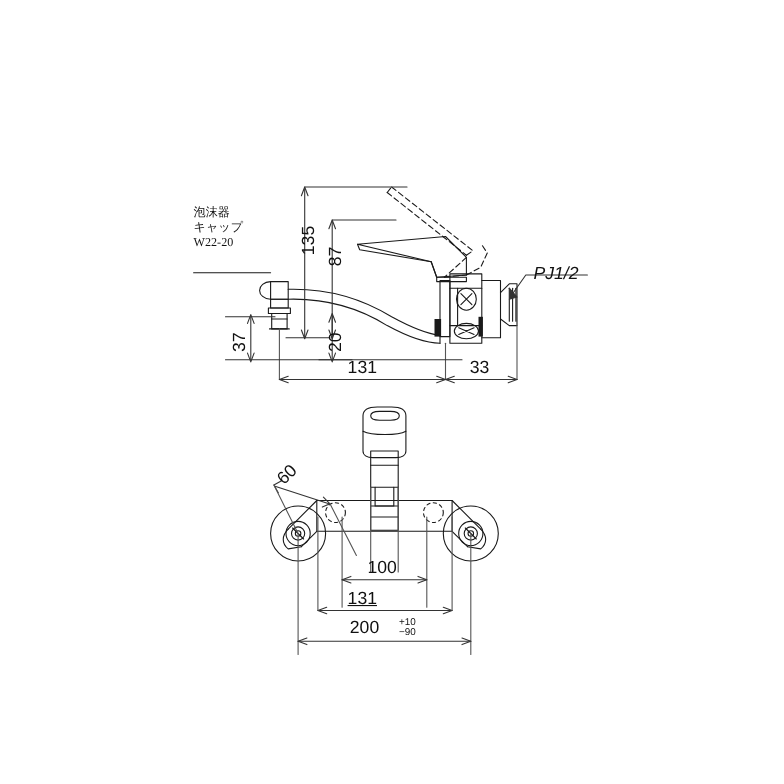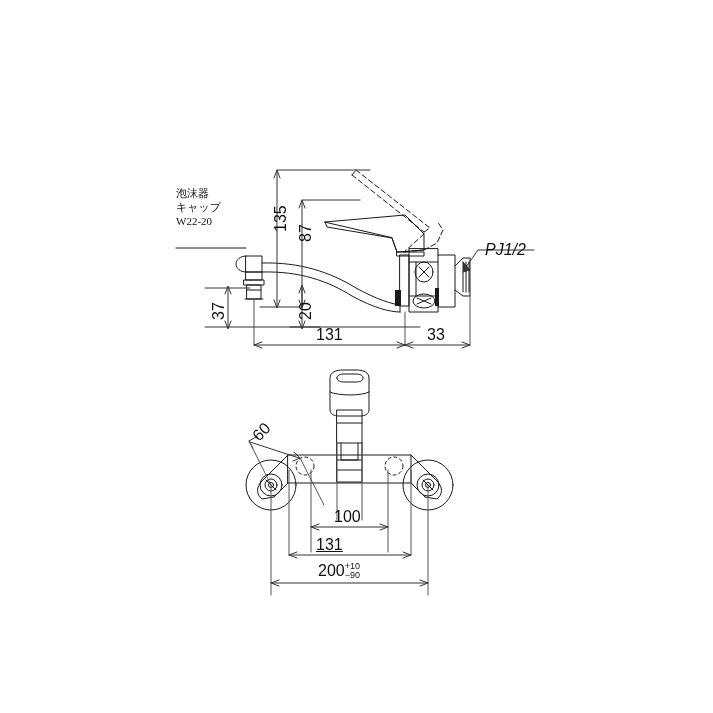--- a/index.html
+++ b/index.html
@@ -61,21 +61,21 @@
     transform: rotate(-45deg);
   }
   .tol {
     display: inline-block;
     font-size: 9px;
     line-height: 1.02;
     vertical-align: middle;
     text-align: left;
     position: relative;
     top: -1px;
-    margin-left: 0;
+    margin-left: 18px;
   }
   .tol span { display: block; }
 </style>
 </head>
 <body>
 
 <div id="sheet">
 
 
   <svg viewBox="0 0 713 713">

